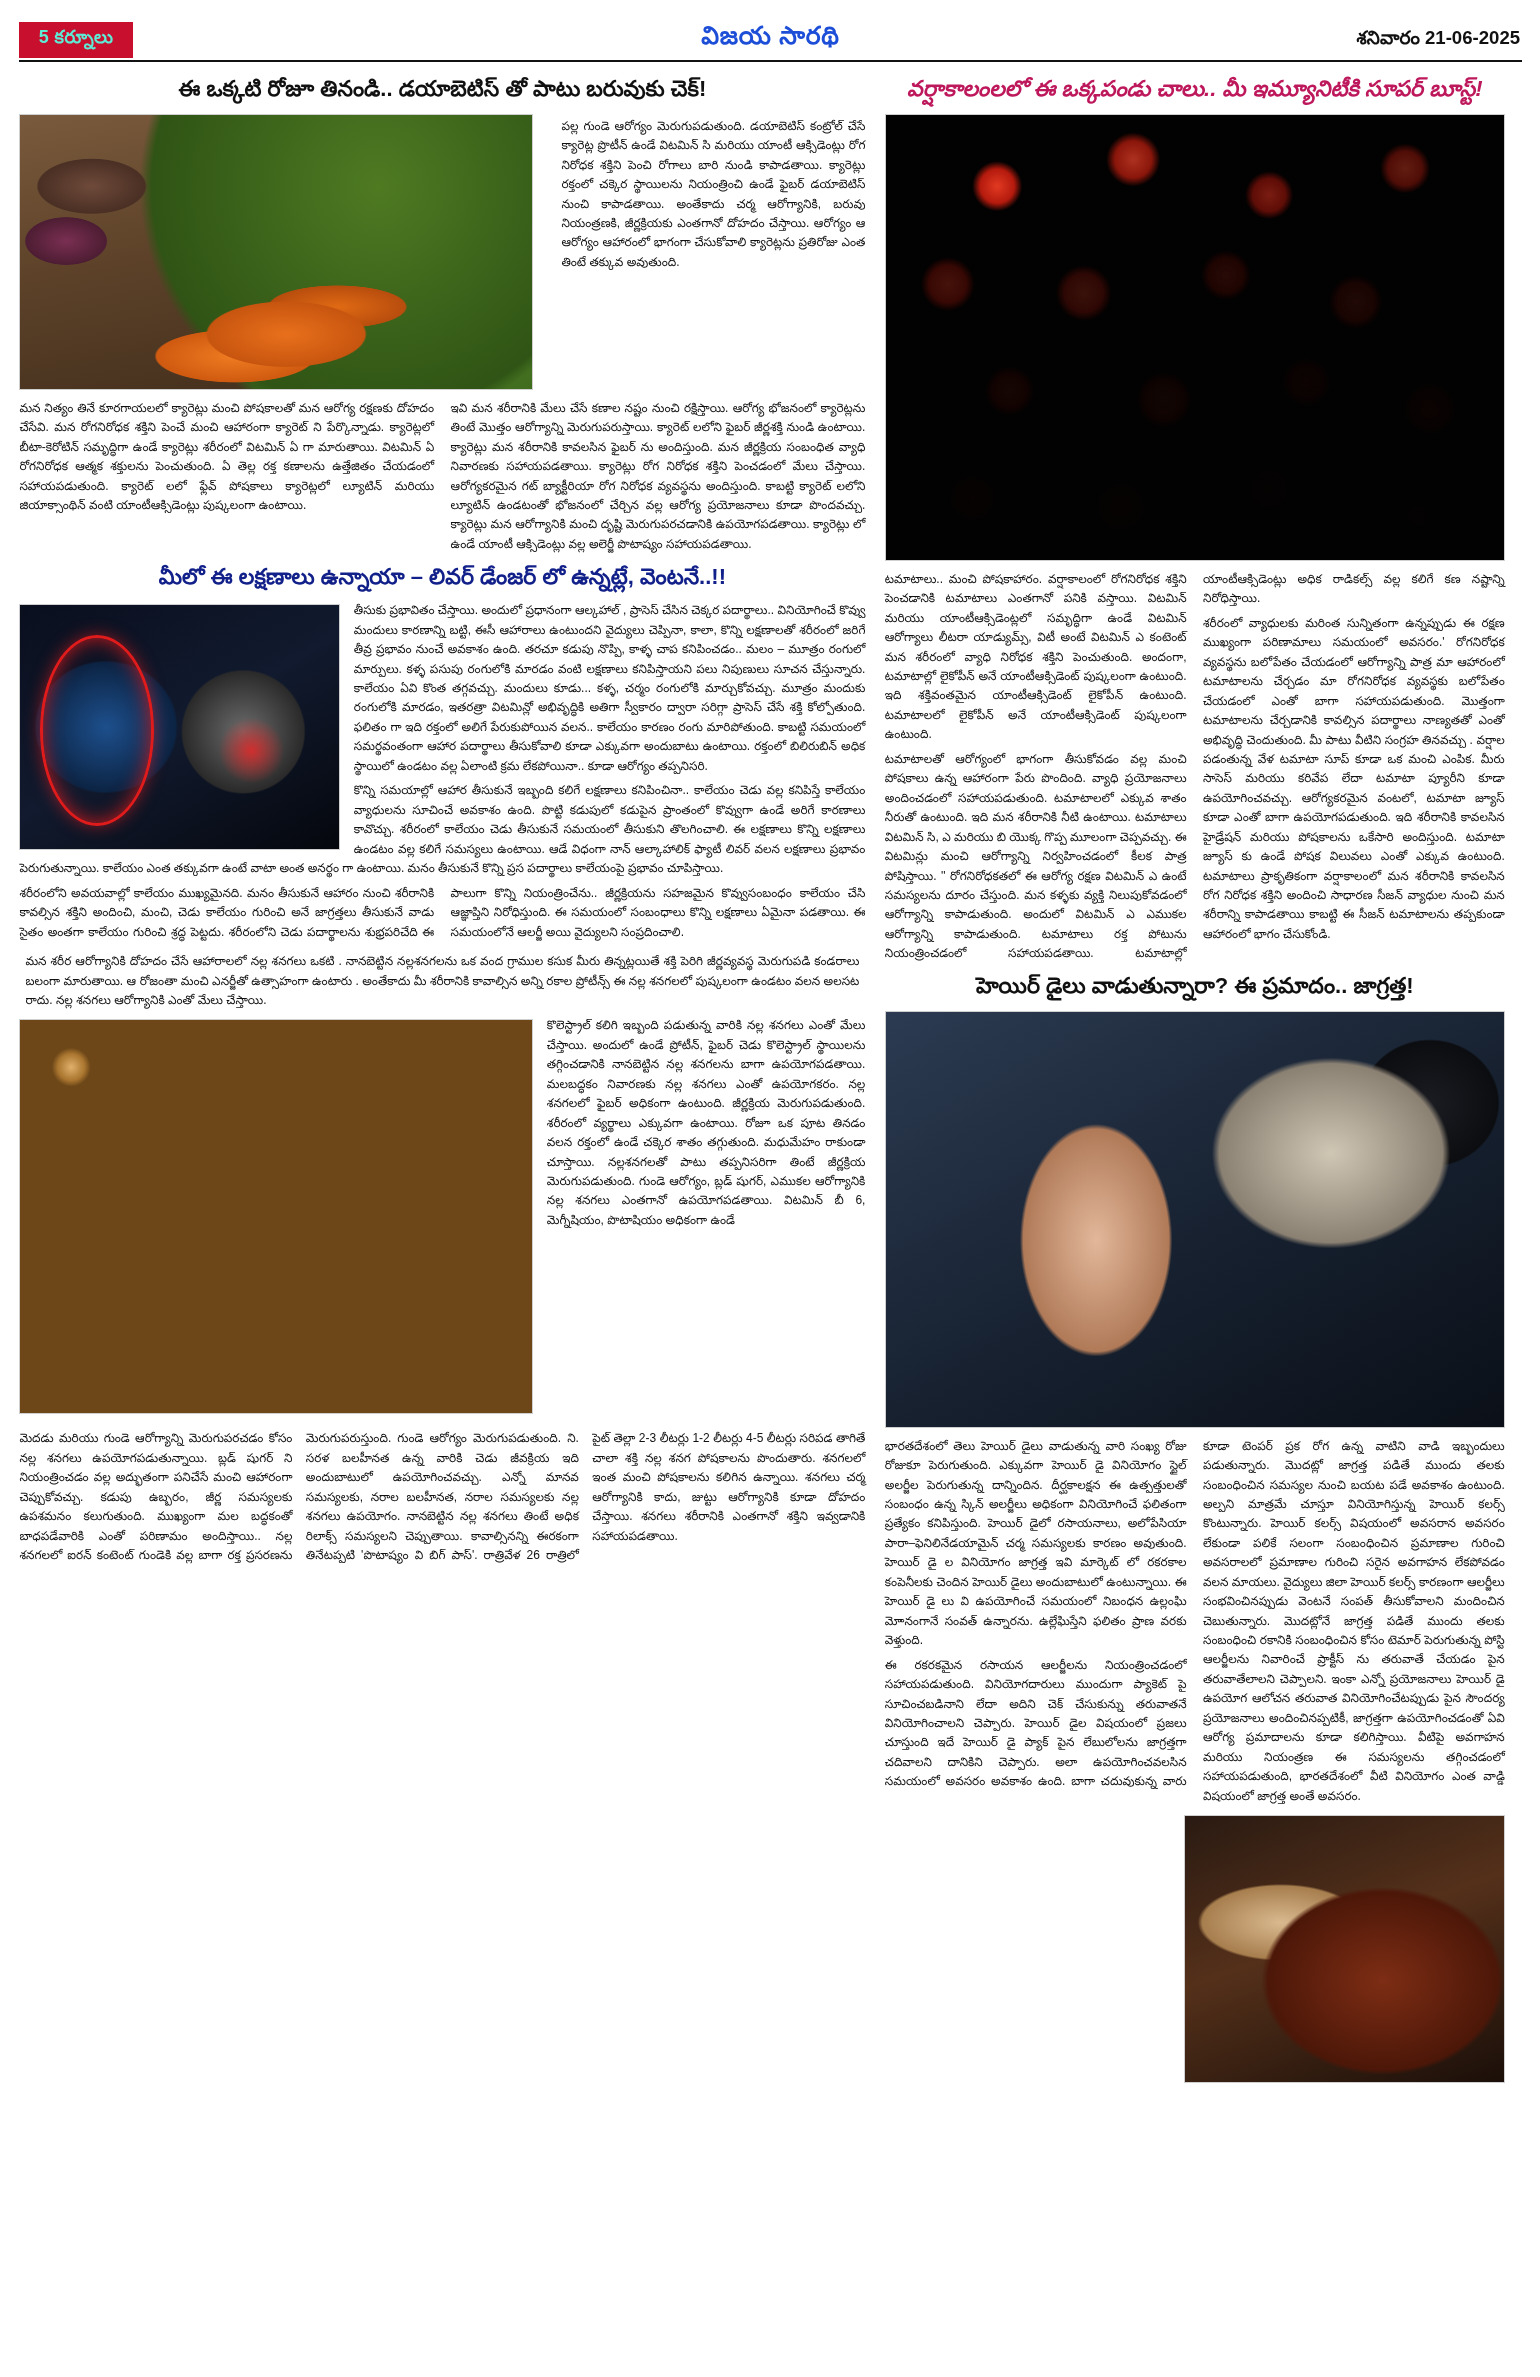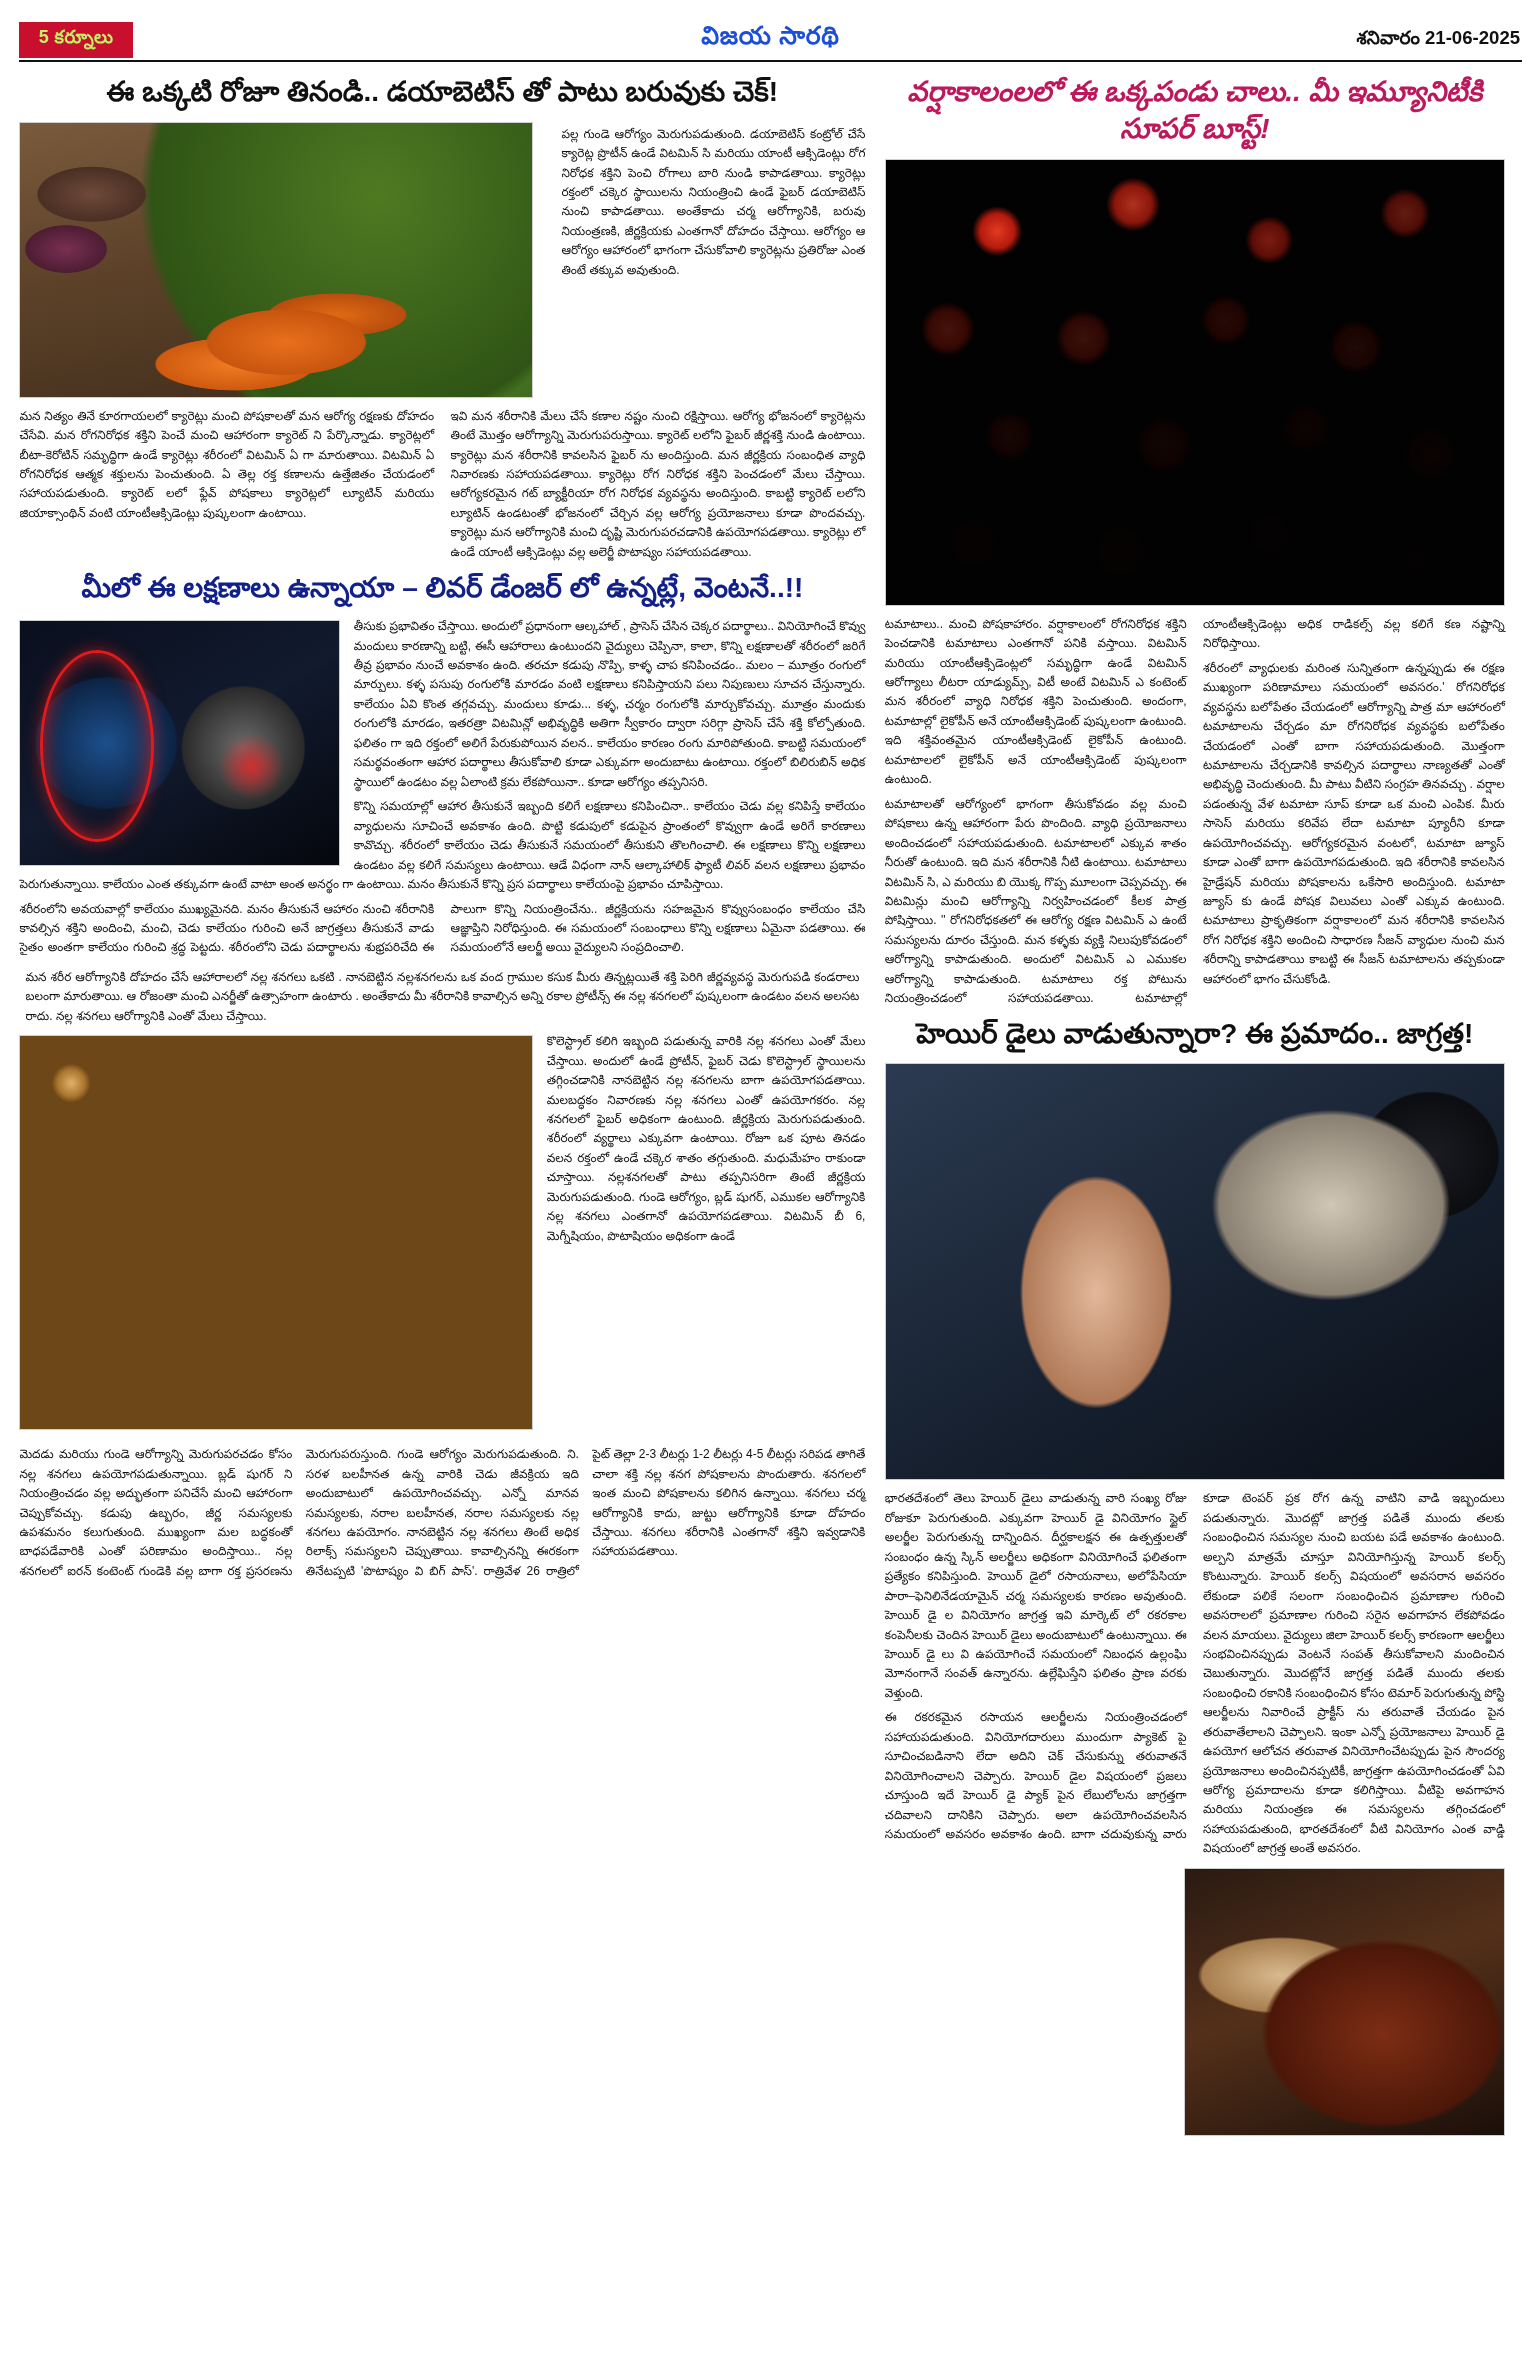--- a/index.html
+++ b/index.html
@@ -20,21 +20,21 @@
 
   
   .masthead {
     position: relative;
     height: 46px;
     border-bottom: 2.2px solid #111;
     margin-bottom: 7.5px;
   }
   .masthead-left {
     position:absolute; left:0; top:6px;
-    background:#c8102e; color:#bef264;
+    background:#c8102e; color:#5eead4;
     font-size: 18px; font-weight:bold;
     padding: 4.5px 19.4px 6px 19.4px;
     letter-spacing:0.4px;
   }
   .masthead-title {
     position:absolute; left:50%; top:4.5px; transform:translateX(-50%);
     font-size: 25px; font-weight: bold; color:#1d4ed8;
     letter-spacing: 0.7px;
   }
   .masthead-right {
@@ -46,21 +46,21 @@
   .layout {
     display:flex;
     gap: 19.4px;
     align-items: flex-start;
   }
   .col-left { width: 846px; }
   .col-right { width: 620px; }
 
   
   h1.headline {
-    font-size: 28px;
+    font-size: 22px;
     line-height: 1.32;
     font-weight: bold;
     color:#111;
     text-align:center;
     margin: 4.5px 0 10.4px 0;
   }
   h1.headline.red { color:#be185d;font-style:italic; }
   h1.headline.blue { color:#12208a; }
   h1.headline.green { color:#0a6b2f; }
   h1.headline.dark { color:#111; }

